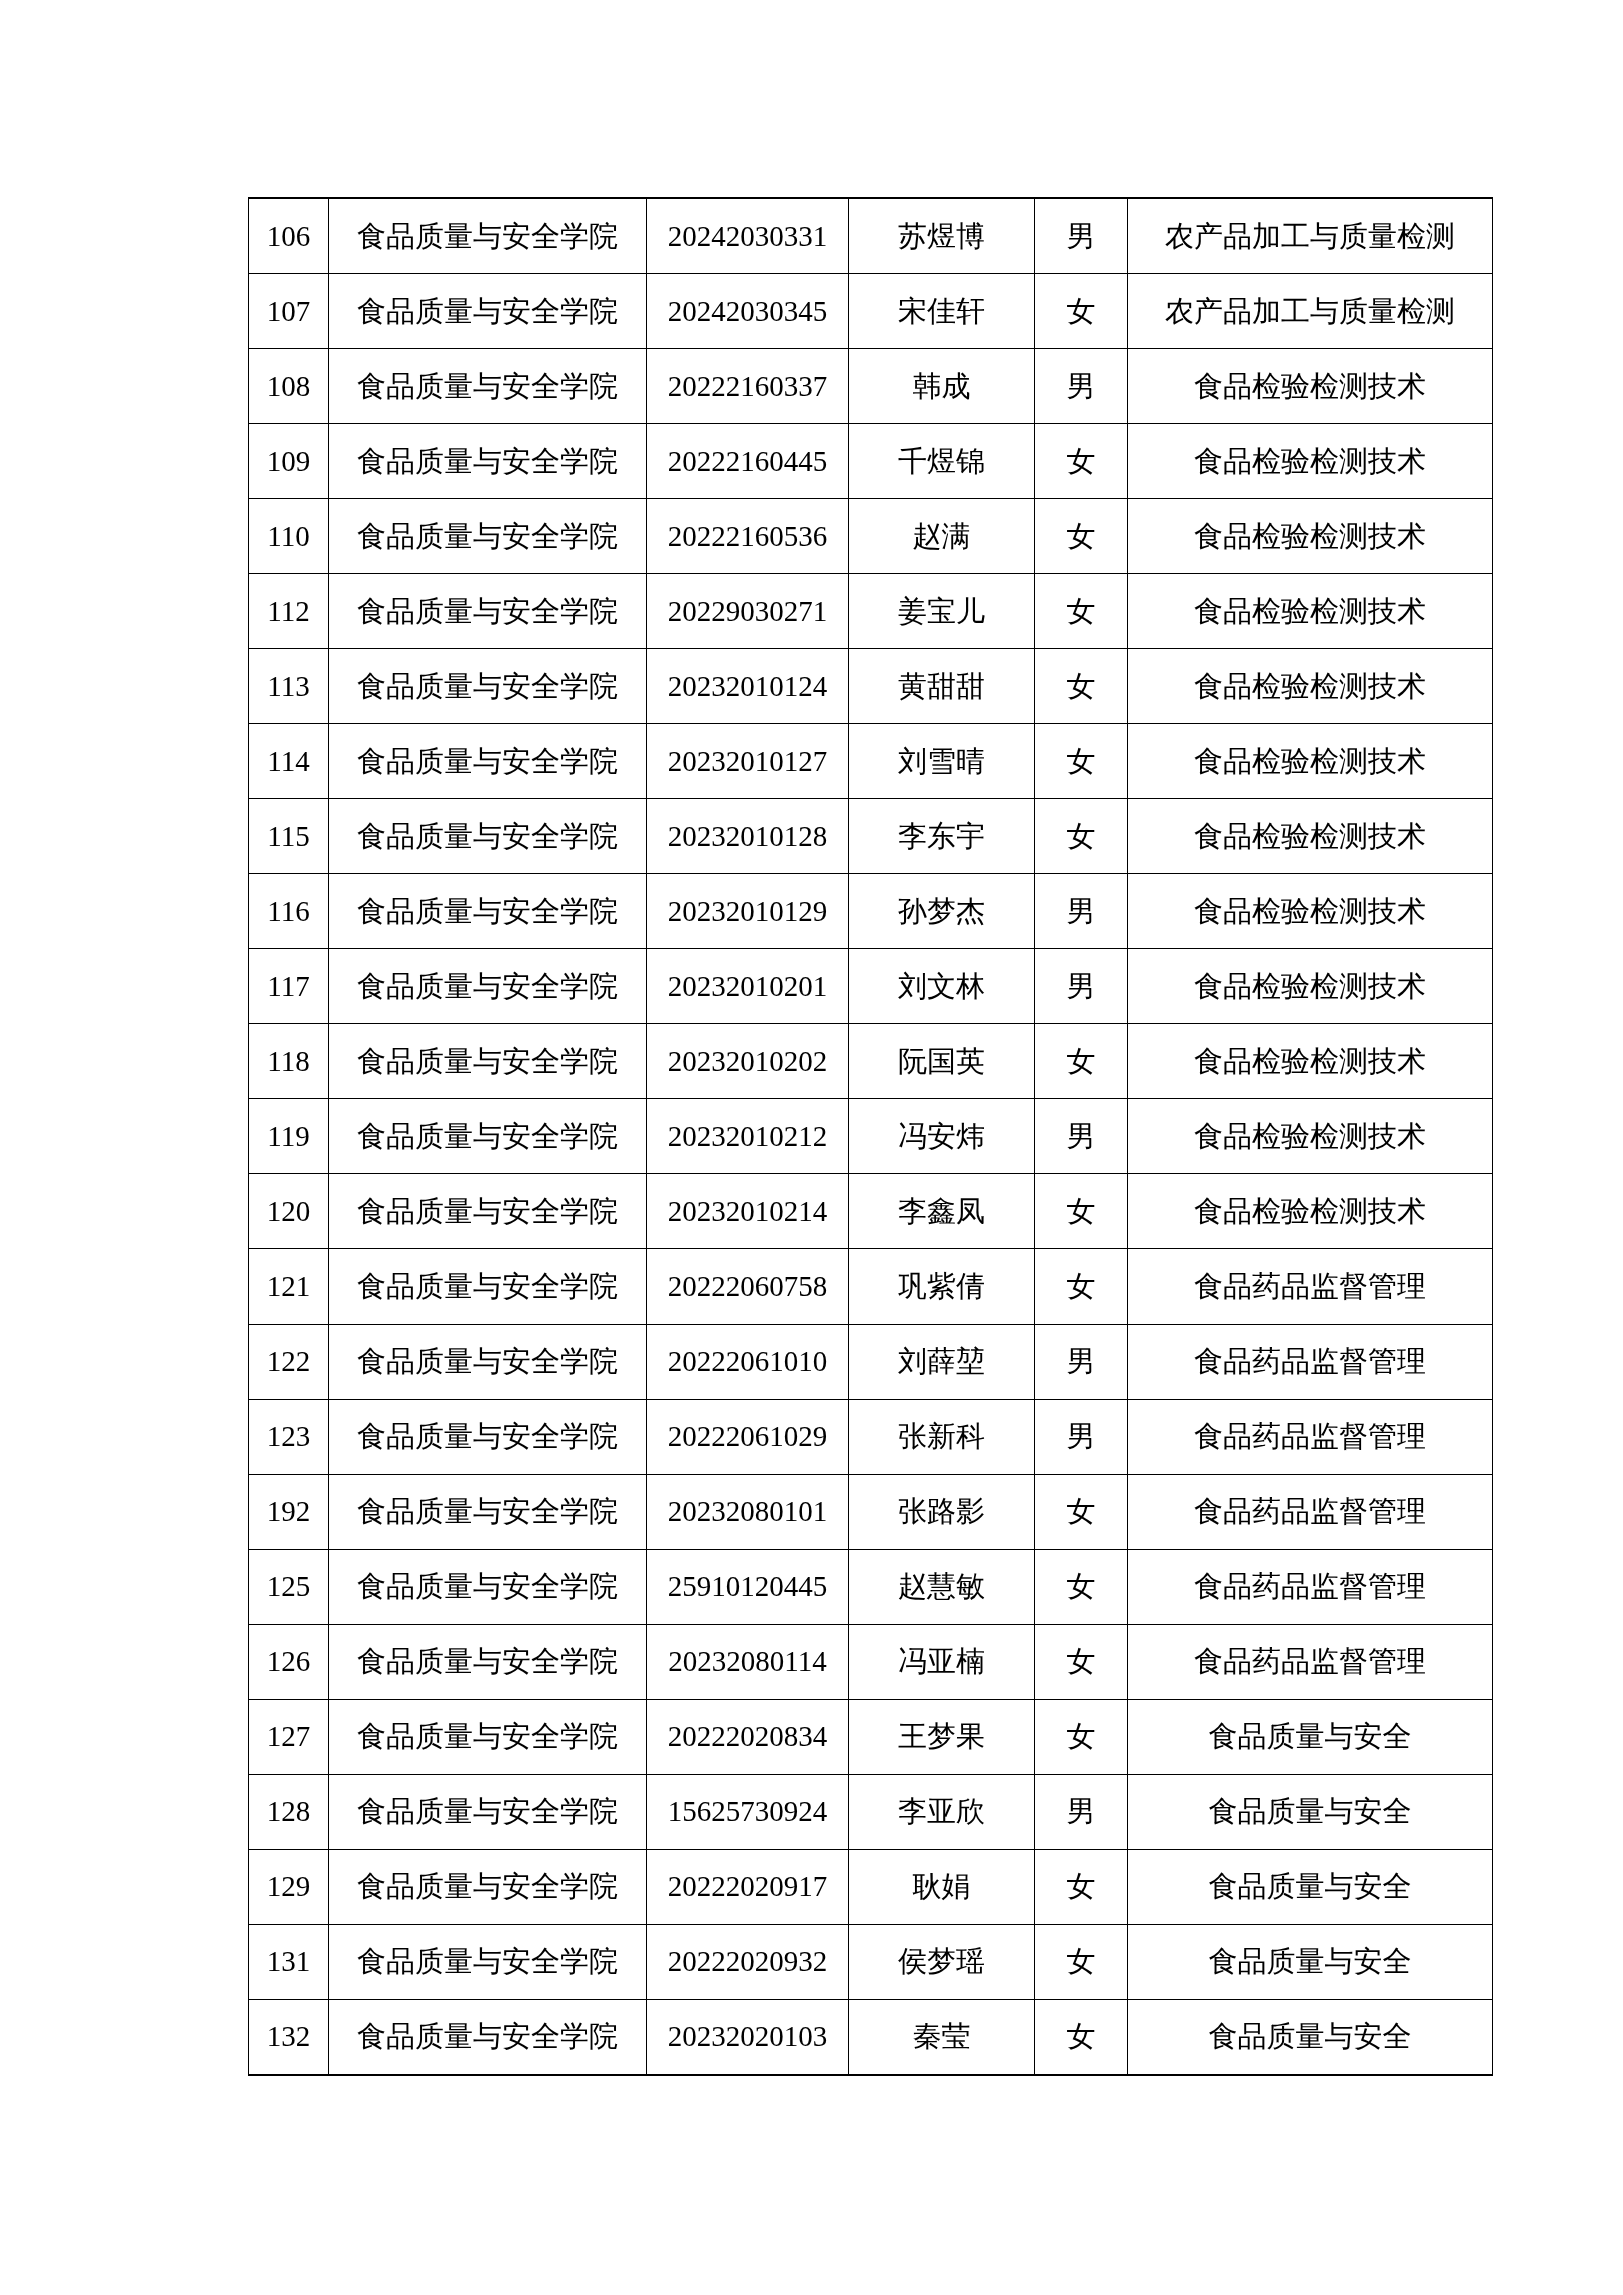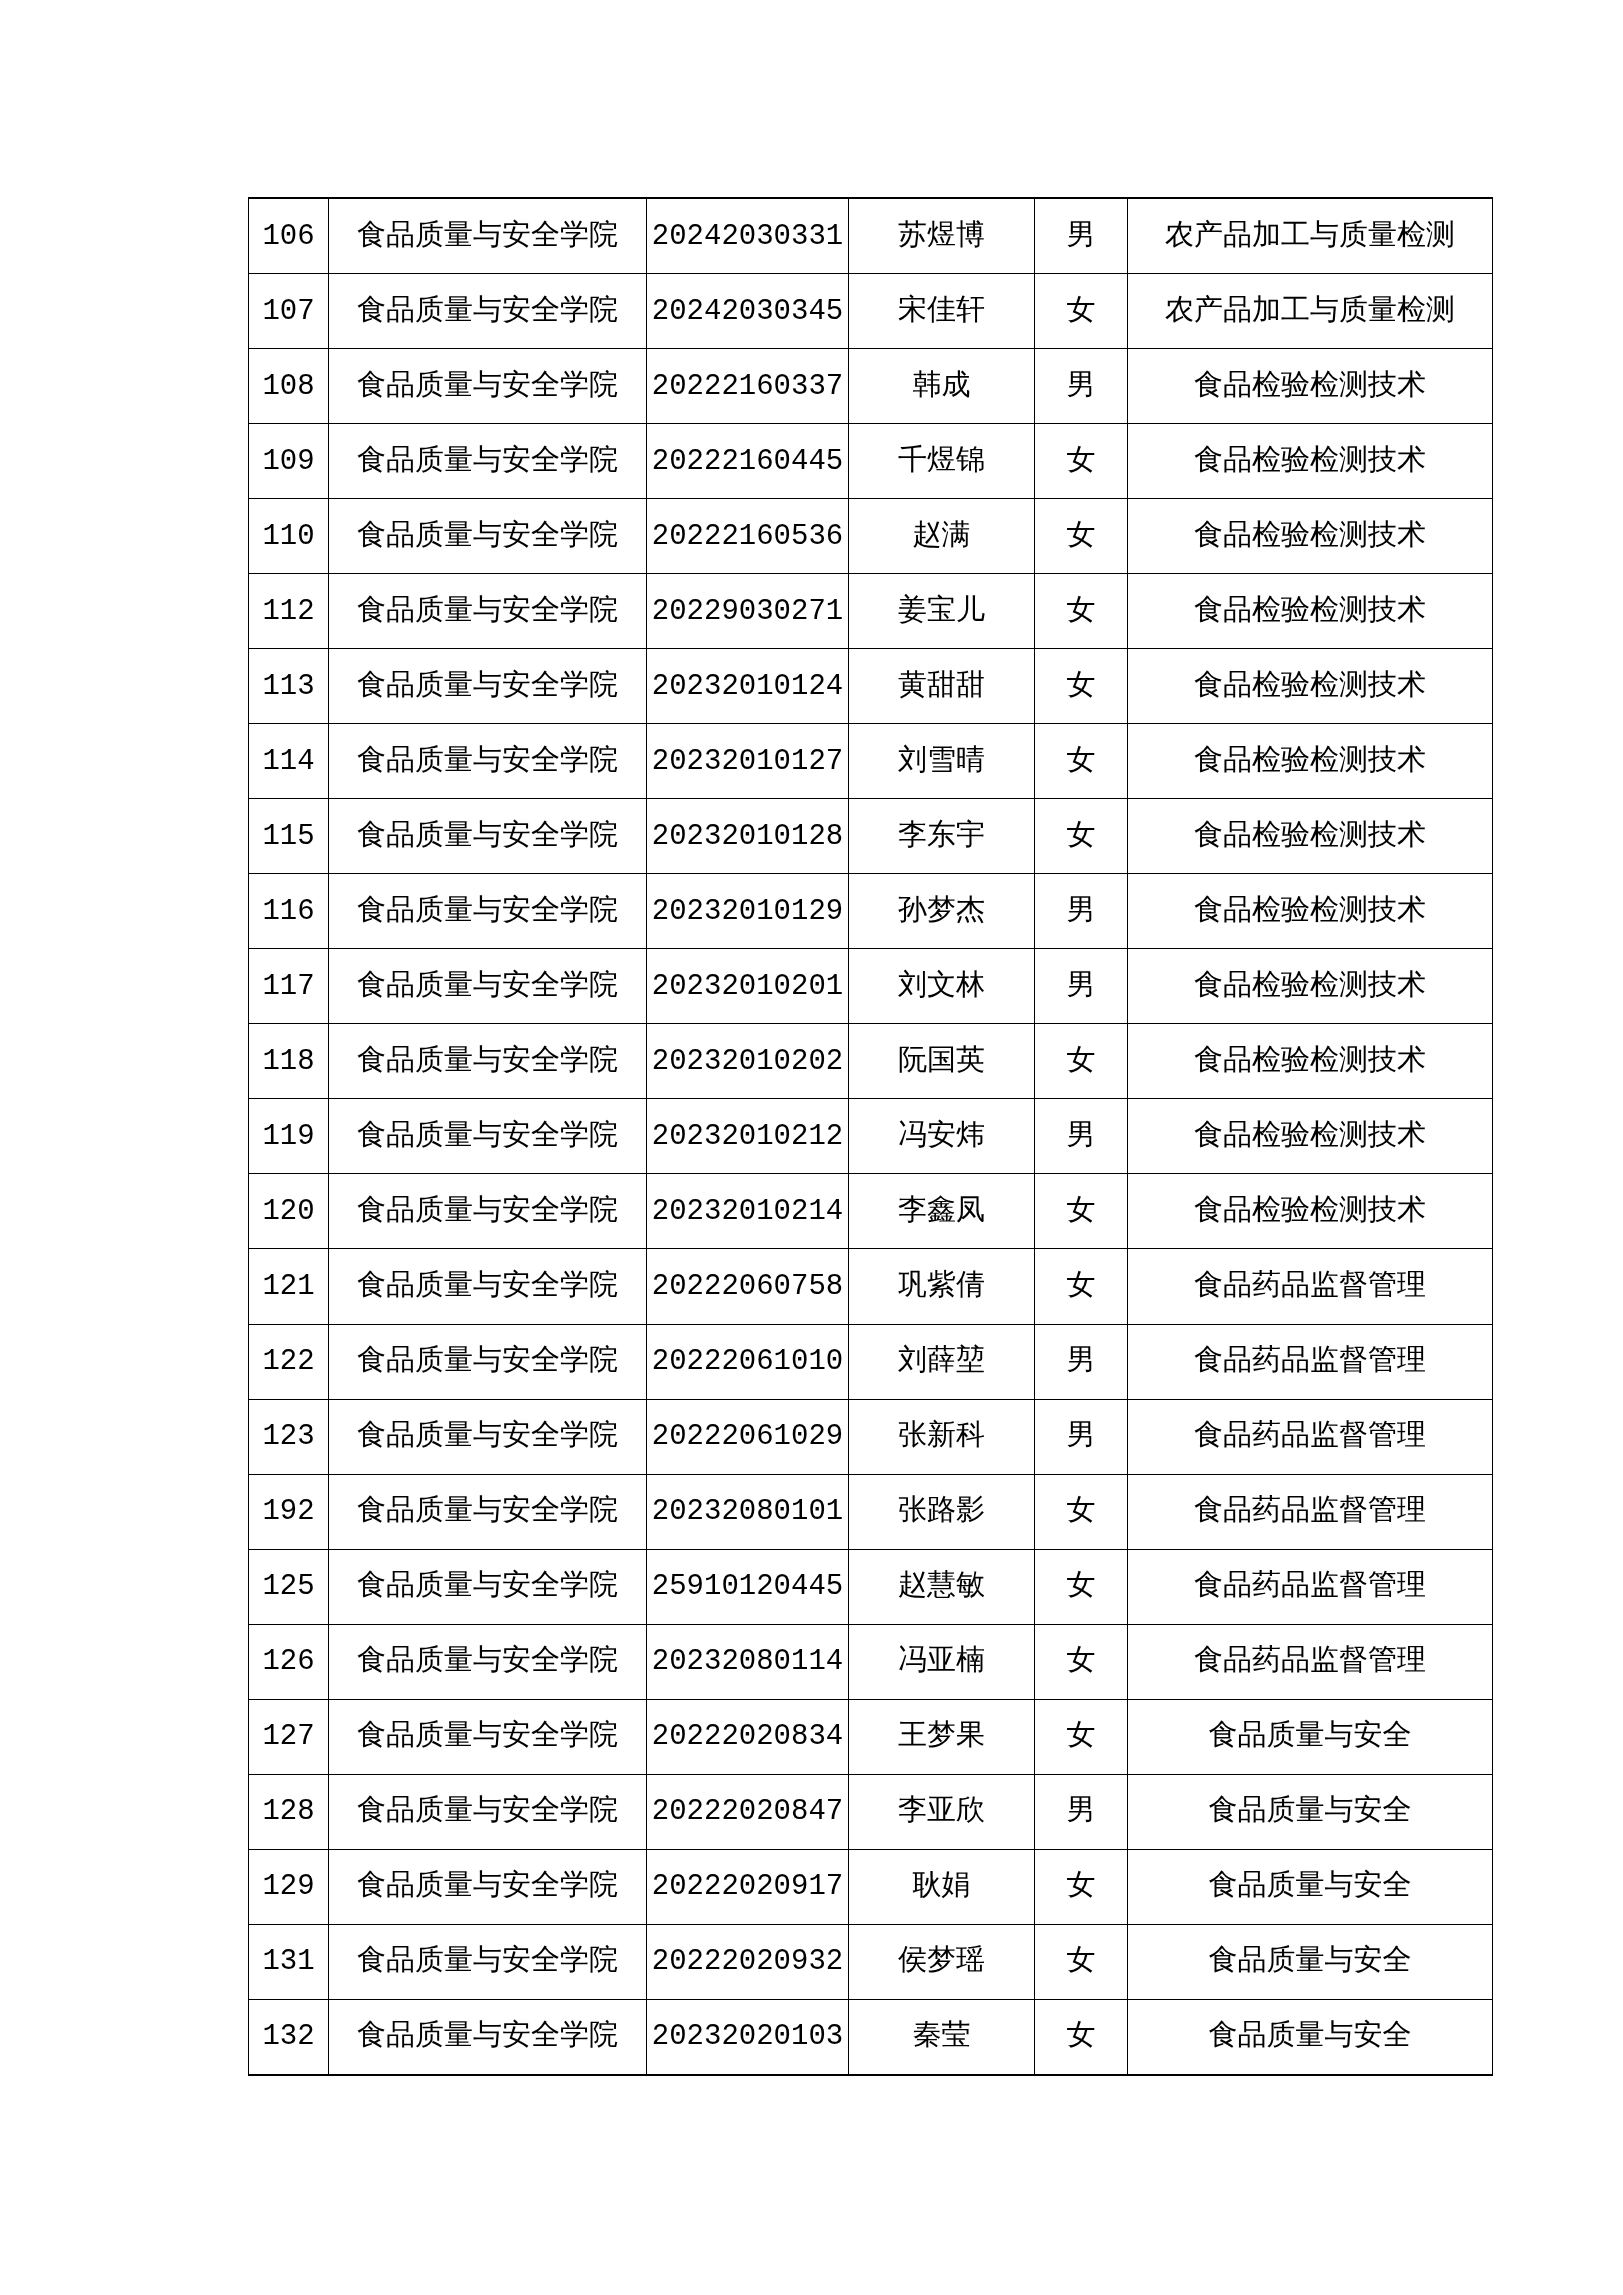--- a/index.html
+++ b/index.html
@@ -5,21 +5,21 @@
   html, body {
     margin: 0;
     padding: 0;
     background: #ffffff;
   }
   .page {
     position: relative;
     width: 1623px;
     height: 2295px;
     background: #ffffff;
-    font-family: Liberation Mono, monospace;
+    font-family: Liberation Serif, serif;
     color: #000000;
   }
   table.roster {
     position: absolute;
     left: 248px;
     top: 197px;
     width: 1244px;
     height: 1879px;
     border-collapse: collapse;
     table-layout: fixed;
@@ -224,21 +224,21 @@
           <td>127</td>
           <td>食品质量与安全学院</td>
           <td>20222020834</td>
           <td>王梦果</td>
           <td>女</td>
           <td>食品质量与安全</td>
         </tr>
         <tr>
           <td>128</td>
           <td>食品质量与安全学院</td>
-          <td>20222020847</td>
+          <td>15625730924</td>
           <td>李亚欣</td>
           <td>男</td>
           <td>食品质量与安全</td>
         </tr>
         <tr>
           <td>129</td>
           <td>食品质量与安全学院</td>
           <td>20222020917</td>
           <td>耿娟</td>
           <td>女</td>

